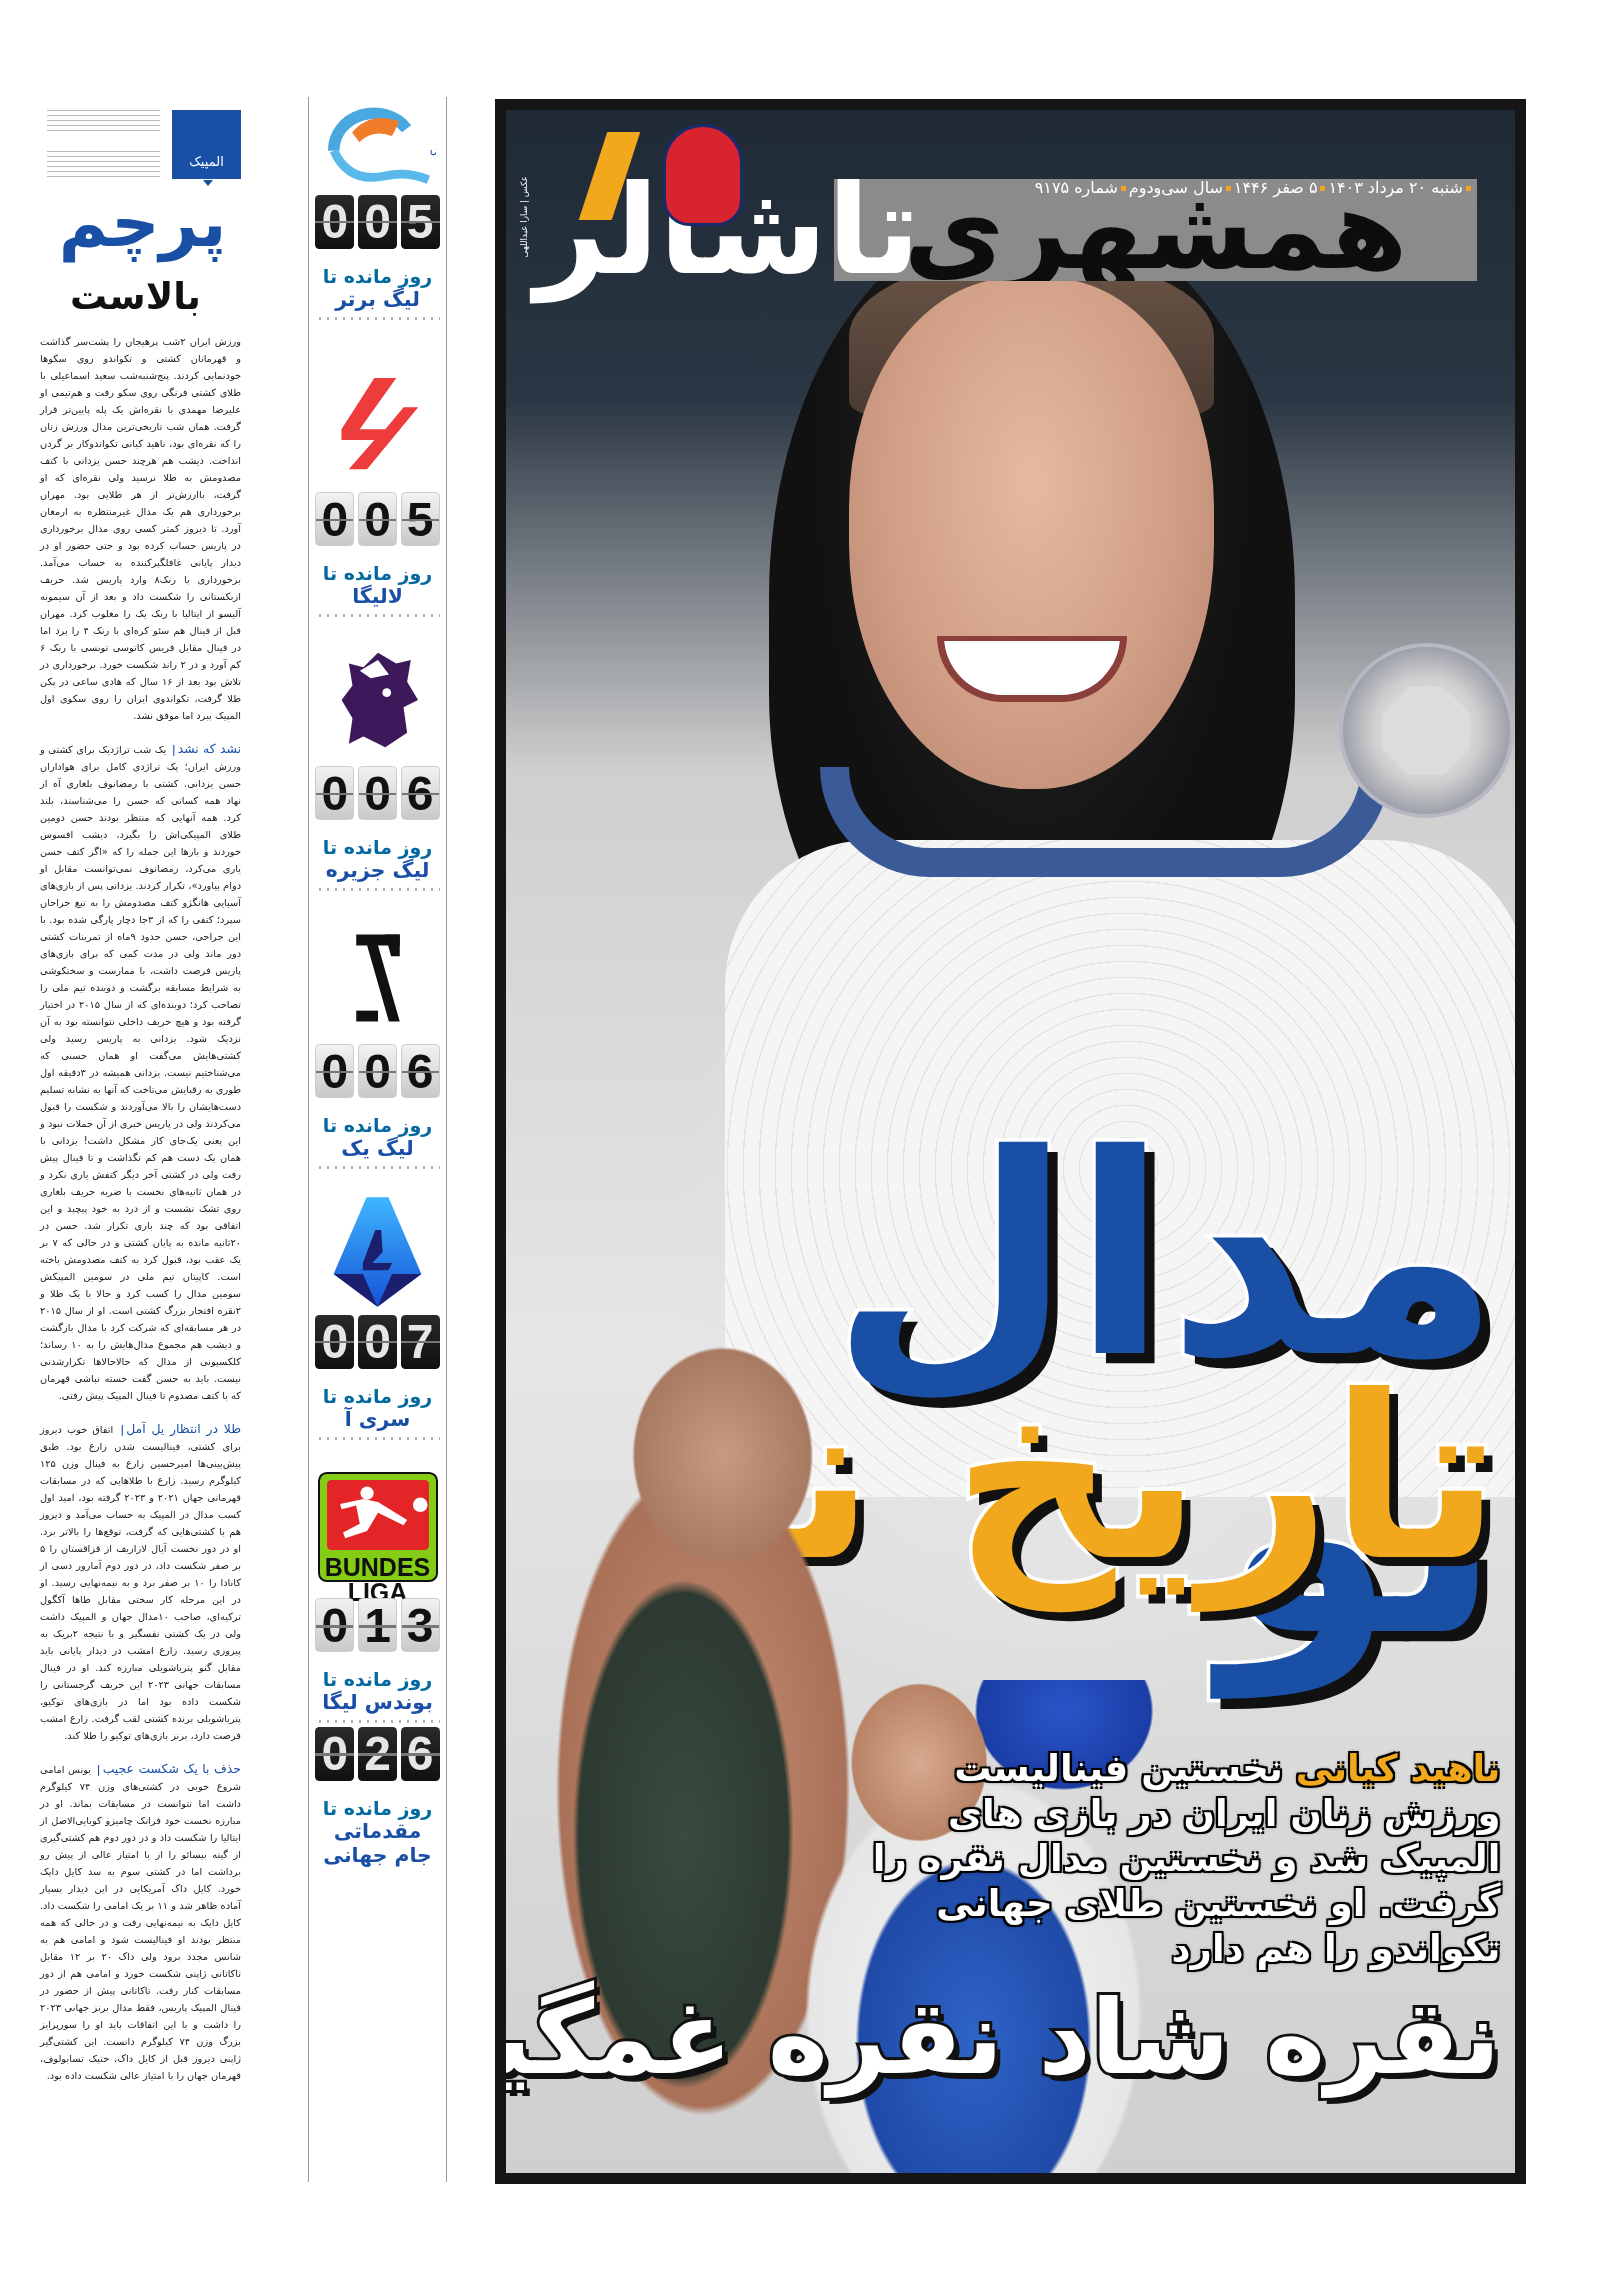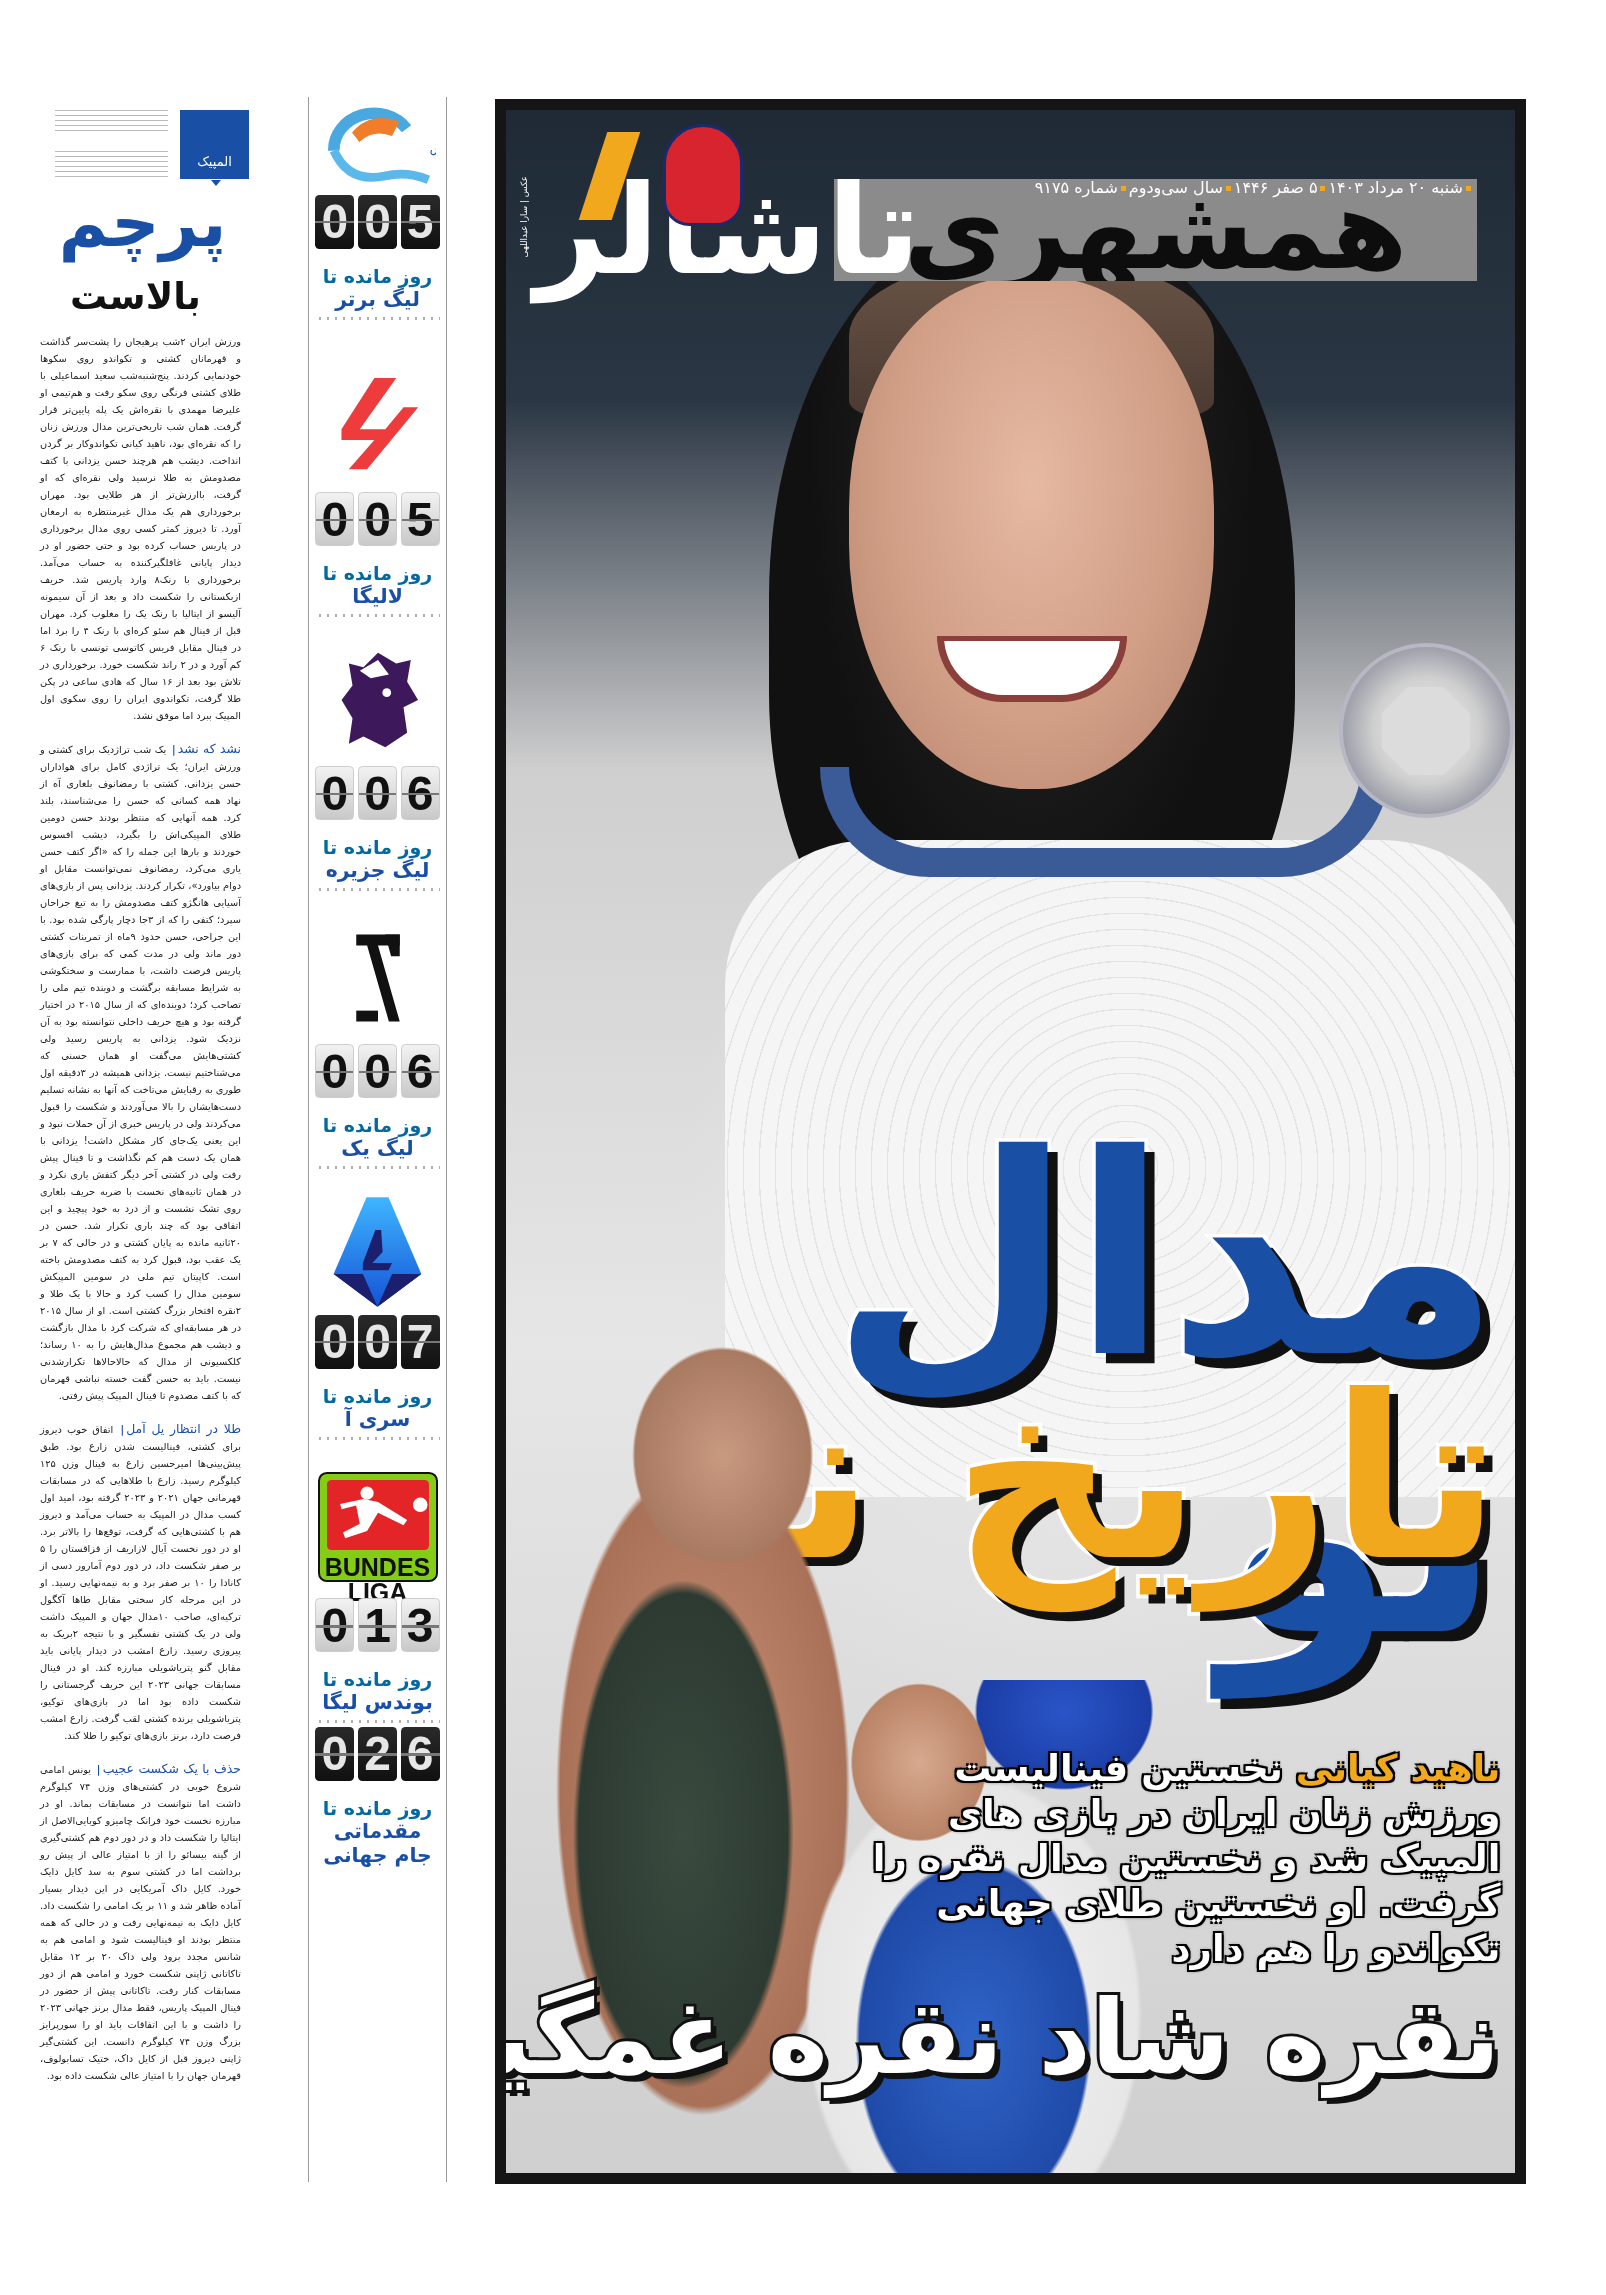--- a/index.html
+++ b/index.html
@@ -1,21 +1,21 @@
 <!DOCTYPE html>
 <html style="font-size:11.7px"><head>
 <meta charset="utf-8">
 <style>
   * { box-sizing: border-box; margin: 0; padding: 0; }
   html, body { width: 1607px; height: 2295px; background: #ffffff; overflow: hidden; }
   body { position: relative; font-family: "DejaVu Sans", sans-serif; direction: rtl; }
 
   
   .news-col { position: absolute; left: 40px; top: 99px; width: 201px; height: 2089px; direction: rtl; }
-  .section-tag-wrap { position: absolute; left: 8px; top: 0; width: 201px; height: 69px; }
+  .section-tag-wrap { position: absolute; left: 0; top: 0; width: 201px; height: 69px; }
   .tag-lines { position: absolute; left: 7.3px; top: 11px; width: 113px; height: 69px;
     background: repeating-linear-gradient(to bottom, #bbb 0 0.7px, transparent 0.7px 5.1px); }
   .section-tag { position: absolute; right: 0; top: 11px; width: 69px; height: 69px; background: #1a4fa6;
     color: #fff; font-size: 13px; display: flex; align-items: flex-end; justify-content: center; padding-bottom: 10.2px; }
   .section-tag::after { content: ""; position: absolute; bottom: -6.6px; left: 45%; border-left: 5.8px solid transparent;
     border-right: 5.8px solid transparent; border-top: 6.6px solid #1a4fa6; }
   .headline-main { position: absolute; right: 14.6px; top: 91px; font-size: 67px; font-weight: bold; color: #1a4fa6;
     font-family: "DejaVu Sans", sans-serif; line-height: 1; letter-spacing: -1.5px; }
   .headline-sub { position: absolute; right: 40px; top: 179px; font-size: 37px; font-weight: bold; color: #111; line-height: 1; }
   .news-body { position: absolute; right: 0; top: 234px; width: 201px; font-size: 9.8px; line-height: 17px;

